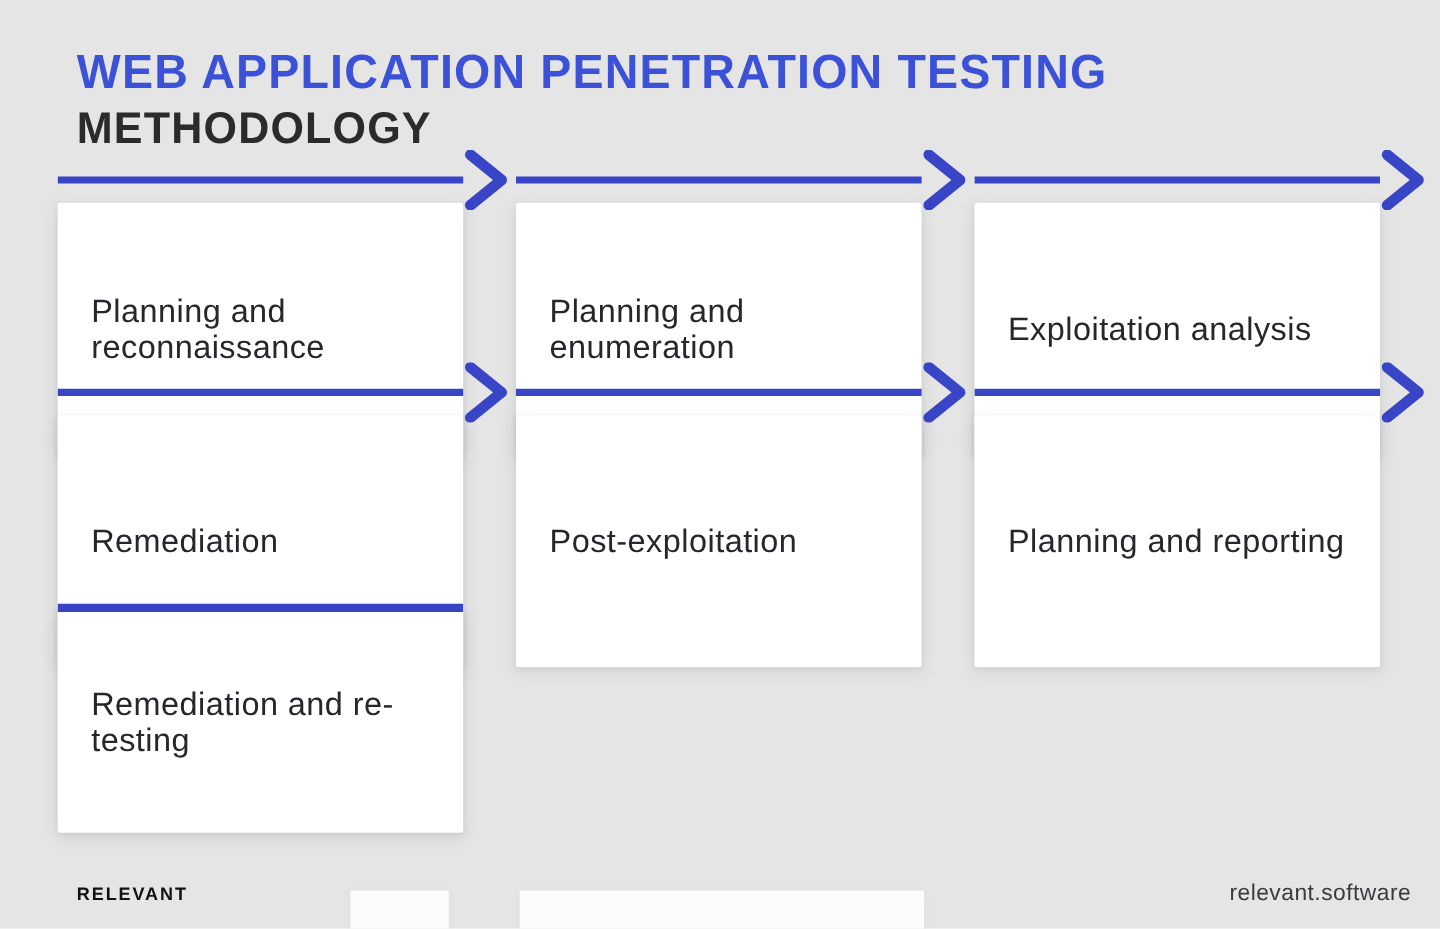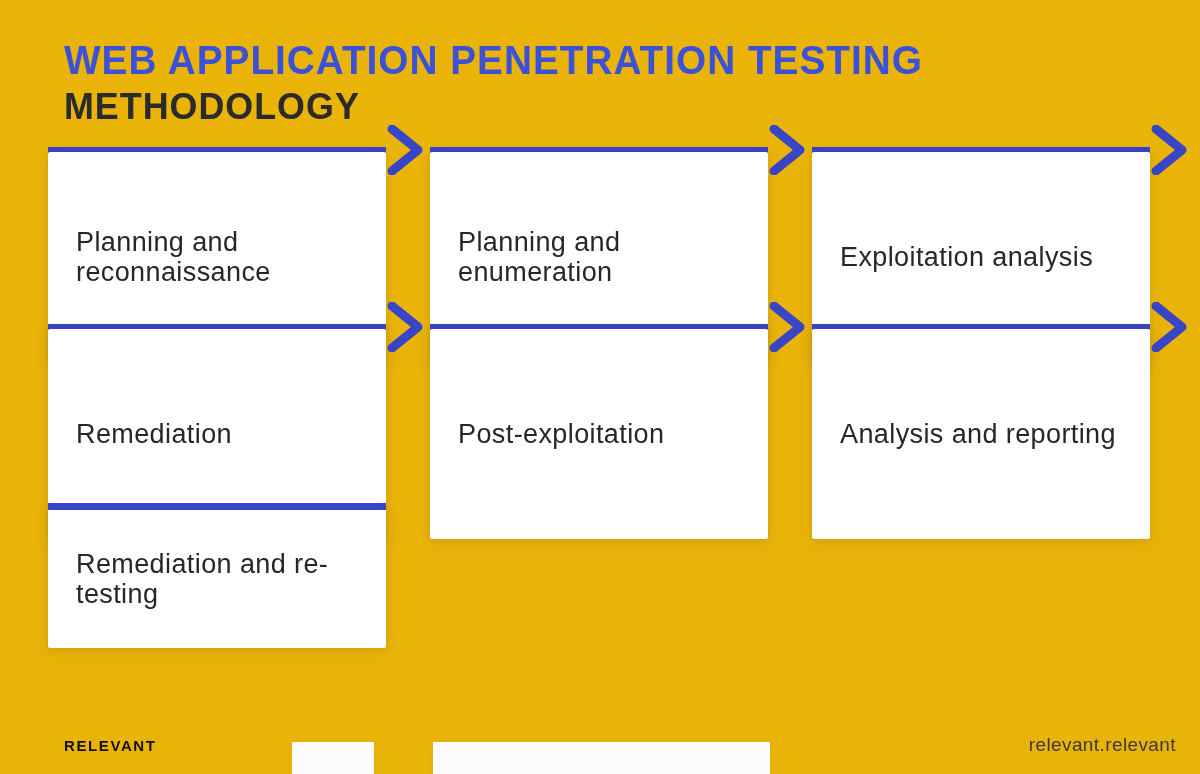--- a/index.html
+++ b/index.html
@@ -7,21 +7,21 @@
     --arrow-blue:#3845C7;
     --text-dark:#26262C;
     --heading-dark:#2B2B2B;
     --card-bg:#FFFFFF;
   }
   *{margin:0;padding:0;box-sizing:border-box;}
   html,body{background:#ffffff;}
   .stage{
     position:relative;
     width:1200px;height:774px;
-    background:#eab308;
+    background:#e5e5e5;
     overflow:hidden;
     font-family:"Liberation Sans", sans-serif;
   }
   .title-blue{
     position:absolute;left:64px;top:38px;
     font-size:40px;font-weight:800;letter-spacing:1px;
     color:var(--title-blue);
     white-space:nowrap;
     transform:scaleX(0.97);transform-origin:left center;
   }
@@ -41,29 +41,29 @@
     color:var(--arrow-blue);
     pointer-events:none;
   }
   .line-only{
     position:absolute;left:0;top:0;
     width:338px;height:7px;
     color:var(--arrow-blue);
     pointer-events:none;
   }
   .card{
-    position:absolute;left:0;top:5px;
+    position:absolute;left:0;top:22px;
     width:338px;height:210px;
     background:var(--card-bg);
     border-radius:2px;
     box-shadow:0 4px 14px rgba(55,60,90,0.10), 0 1px 4px rgba(55,60,90,0.08);
     display:flex;align-items:center;
     padding:0 22px 0 28px;
   }
-  .r3 .card{top:7px;height:138px;}
+  .r3 .card{top:7px;height:184px;}
   .card-label{
     font-size:27px;line-height:30px;
     font-weight:400;letter-spacing:0.4px;
     color:var(--text-dark);
   }
   .footer-brand{
     position:absolute;left:64px;top:737px;
     font-size:15px;font-weight:800;letter-spacing:1.6px;
     color:#111111;
     text-align:center;
@@ -138,32 +138,32 @@
       <div class="card-label">Post-exploitation</div>
     </div>
   </div>
 
   <div class="cell c3 r2">
     <svg class="arrow" viewBox="0 0 376 50">
       <line x1="0" y1="25" x2="338" y2="25" stroke="currentColor" stroke-width="6"></line>
       <polyline points="344,4 370,25 344,46" fill="none" stroke="currentColor" stroke-width="9" stroke-linecap="round" stroke-linejoin="round"></polyline>
     </svg>
     <div class="card">
-      <div class="card-label">Analysis and reporting</div>
+      <div class="card-label">Planning and reporting</div>
     </div>
   </div>
 
   <div class="cell c1 r3">
     <svg class="line-only" viewBox="0 0 338 7" preserveAspectRatio="none">
       <line x1="0" y1="3.5" x2="338" y2="3.5" stroke="currentColor" stroke-width="7"></line>
     </svg>
     <div class="card">
       <div class="card-label">Remediation and re-testing</div>
     </div>
   </div>
 
   <div class="peek peek-a"></div>
   <div class="peek peek-b"></div>
 
   <div class="footer-brand">RELEVANT</div>
-  <div class="footer-site">relevant.relevant</div>
+  <div class="footer-site">relevant.software</div>
 
 </div>
 
 </body></html>

